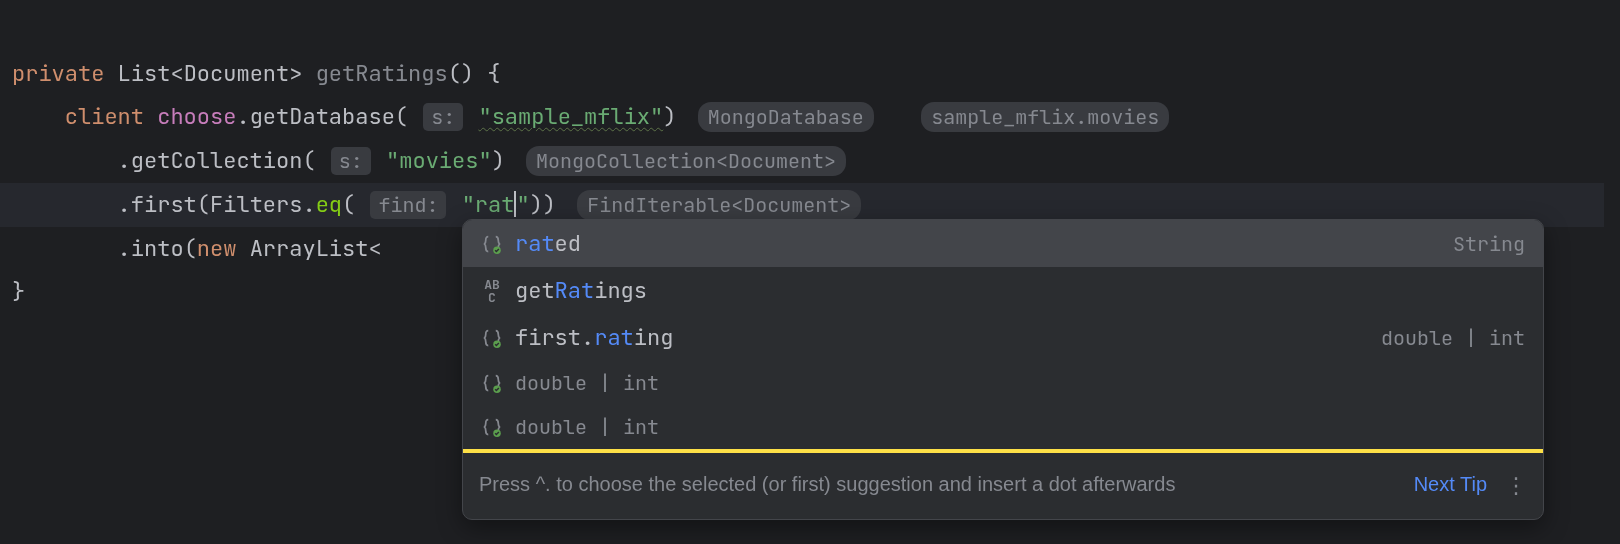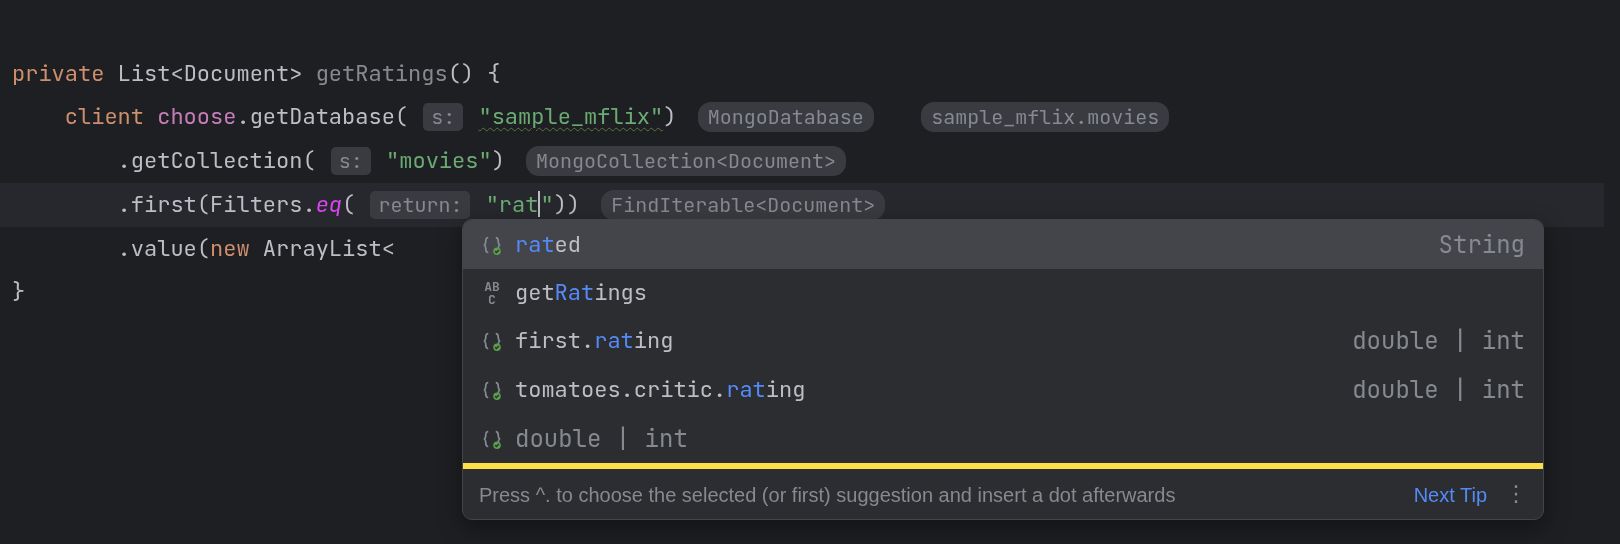--- a/index.html
+++ b/index.html
@@ -16,21 +16,21 @@
   .editor {
     padding-top: 52px;
     padding-left: 12px;
     line-height: 43px;
   }
   .line { white-space: pre; position: relative; }
   .line.highlighted { background: #26282e; margin-left: -28px; padding-left: 28px; width: 1620px; }
   .kw { color: #cf8e6d; }
   .type { color: #bcbec4; }
   .method { color: #bcbec4; }
-  .static { font-style: italic; color: #d946ef; }
+  .static { color: #84cc16; }
   .str { color: #6aab73; }
   .param-hint {
     background: #393b40;
     color: #868990;
     border-radius: 5px;
     padding: 1px 8px;
     font-size: 20px;
     margin: 0 2px;
   }
   .inlay-hint {
@@ -66,26 +66,26 @@
     display: flex;
     align-items: center;
     padding: 9px 18px;
     font-size: 22px;
     gap: 12px;
   }
   .popup-item.selected { background: #43454a; }
   .popup-icon { width: 22px; height: 22px; display: inline-flex; align-items: center; justify-content: center; flex-shrink: 0; }
   .popup-label { flex: 1; color: #bcbec4; }
   .popup-label .match { color: #548af7; }
-  .popup-type { color: #868990; font-size: 24px; }
+  .popup-type { color: #868990; font-size: 20px; }
   .popup-footer {
     display: flex;
-    align-items: flex-end;
-    padding: 12px 16px;
-    border-top: 6px solid #fde047;
+    align-items: flex-start;
+    padding: 20px 16px;
+    border-top: 4px solid #fde047;
     font-size: 20px;
     color: #868990;
     font-family: -apple-system, 'Segoe UI', sans-serif;
   }
   .popup-footer-text { flex: 1; }
   .popup-footer-link { color: #548af7; cursor: pointer; }
   .popup-footer-more { color: #868990; margin-left: 18px; font-size: 22px; cursor: pointer; }
 
   .braces-icon svg { width: 20px; height: 20px; }
   .abc-icon { font-size: 13px; color: #868990; font-weight: bold; line-height: 1; text-align: center; }
@@ -93,23 +93,23 @@
 </head>
 <body>
 
 <div class="editor">
   <div class="line"><span class="kw">private</span> <span class="type">List</span>&lt;<span class="type">Document</span>&gt; <span class="method" style="color:#868990">getRatings</span><span>() {</span></div>
 
   <div class="line">    <span class="kw">client</span> <span style="color:#c77dbb">choose</span>.<span class="method">getDatabase</span>( <span class="param-hint">s:</span> <span class="str wavy">"sample_mflix"</span>) <span class="inlay-hint">MongoDatabase</span>   <span class="inlay-hint">sample_mflix.movies</span></div>
 
   <div class="line">        .<span class="method">getCollection</span>( <span class="param-hint">s:</span> <span class="str">"movies"</span>) <span class="inlay-hint">MongoCollection&lt;Document&gt;</span></div>
 
-  <div class="line highlighted">        .<span class="method">first</span>(<span>Filters</span>.<span class="static">eq</span>( <span class="param-hint">return:</span> <span class="str">"rat</span><span class="caret"></span><span class="str">"</span>)) <span class="inlay-hint">FindIterable&lt;Document&gt;</span></div>
+  <div class="line highlighted">        .<span class="method">first</span>(<span>Filters</span>.<span class="static">eq</span>( <span class="param-hint">find:</span> <span class="str">"rat</span><span class="caret"></span><span class="str">"</span>)) <span class="inlay-hint">FindIterable&lt;Document&gt;</span></div>
 
-  <div class="line">        .<span class="method">value</span>(<span class="kw">new</span> <span>ArrayList</span>&lt;</div>
+  <div class="line">        .<span class="method">into</span>(<span class="kw">new</span> <span>ArrayList</span>&lt;</div>
 
   <div class="line"><span>}</span></div>
 </div>
 
 <div class="popup">
   <div id="completion-list">
       <div class="popup-item selected">
         <span class="popup-icon braces-icon">
           <svg viewBox="0 0 16 16">
             <path d="M5 2 C3 2 3 4 3 5 C3 6 3 7 2 8 C3 9 3 10 3 11 C3 12 3 14 5 14" stroke="#868990" stroke-width="1.4" fill="none"></path>
@@ -140,21 +140,20 @@
       </div>
       <div class="popup-item">
         <span class="popup-icon braces-icon">
           <svg viewBox="0 0 16 16">
             <path d="M5 2 C3 2 3 4 3 5 C3 6 3 7 2 8 C3 9 3 10 3 11 C3 12 3 14 5 14" stroke="#868990" stroke-width="1.4" fill="none"></path>
             <path d="M11 2 C13 2 13 4 13 5 C13 6 13 7 14 8 C13 9 13 10 13 11 C13 12 13 14 11 14" stroke="#868990" stroke-width="1.4" fill="none"></path>
             <circle cx="12" cy="13" r="3" fill="#5b9e4d"></circle>
             <path d="M10.5 13 L11.5 14 L13.5 12" stroke="#2b2d30" stroke-width="1.2" fill="none"></path>
           </svg>
         </span>
-        <span class="popup-label"><span>tomatoes.critic.</span><span class="match">rat</span><span>ing</span></span>
         <span class="popup-type">double | int</span>
       </div>
       <div class="popup-item">
         <span class="popup-icon braces-icon">
           <svg viewBox="0 0 16 16">
             <path d="M5 2 C3 2 3 4 3 5 C3 6 3 7 2 8 C3 9 3 10 3 11 C3 12 3 14 5 14" stroke="#868990" stroke-width="1.4" fill="none"></path>
             <path d="M11 2 C13 2 13 4 13 5 C13 6 13 7 14 8 C13 9 13 10 13 11 C13 12 13 14 11 14" stroke="#868990" stroke-width="1.4" fill="none"></path>
             <circle cx="12" cy="13" r="3" fill="#5b9e4d"></circle>
             <path d="M10.5 13 L11.5 14 L13.5 12" stroke="#2b2d30" stroke-width="1.2" fill="none"></path>
           </svg>

